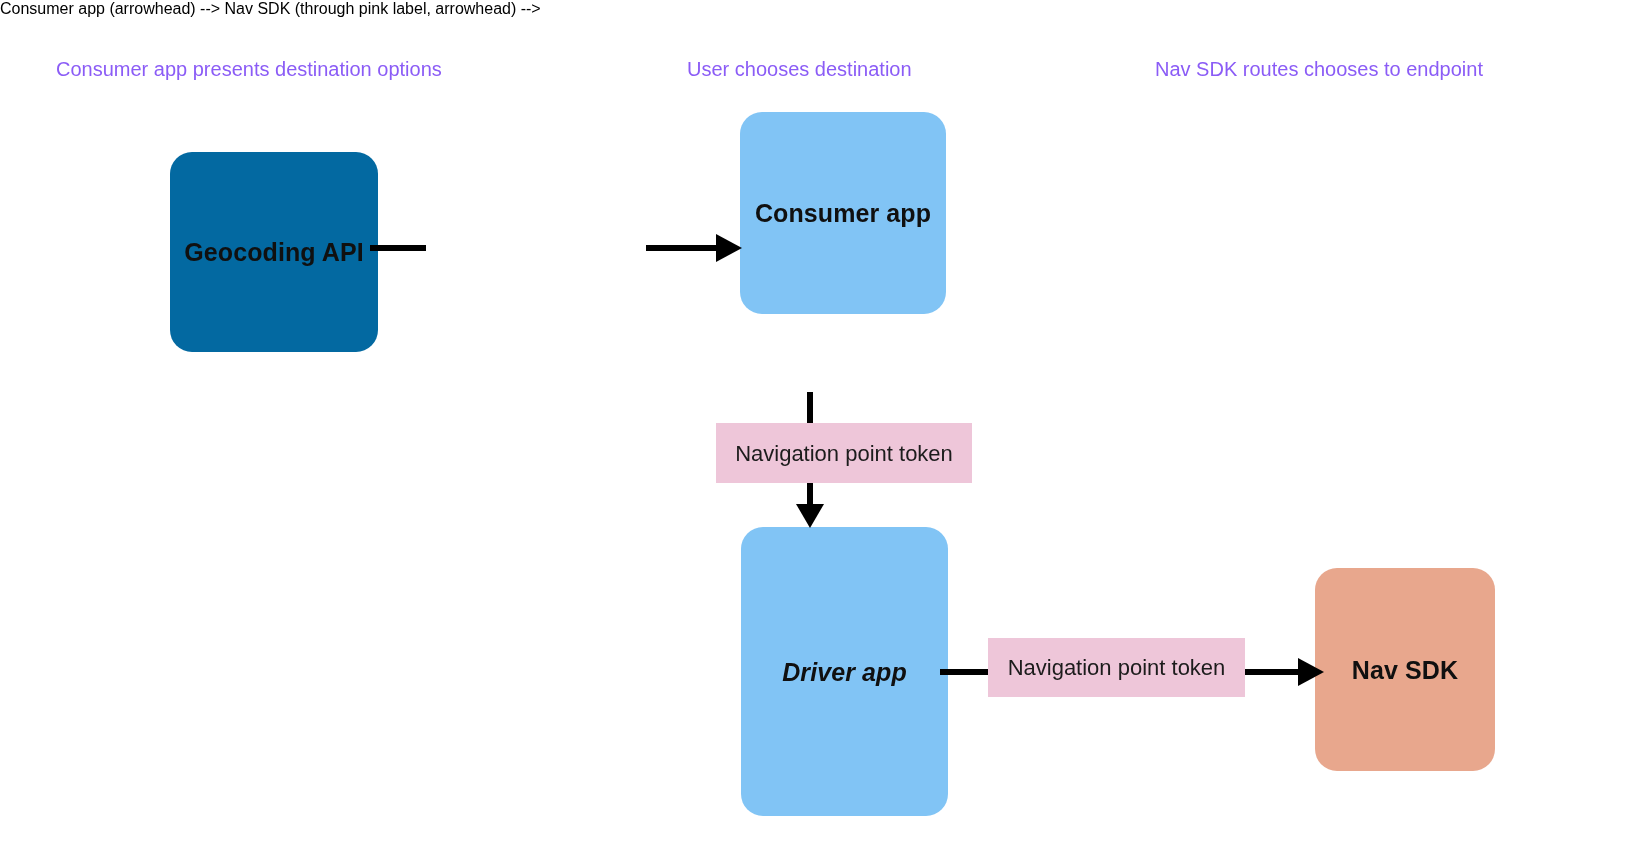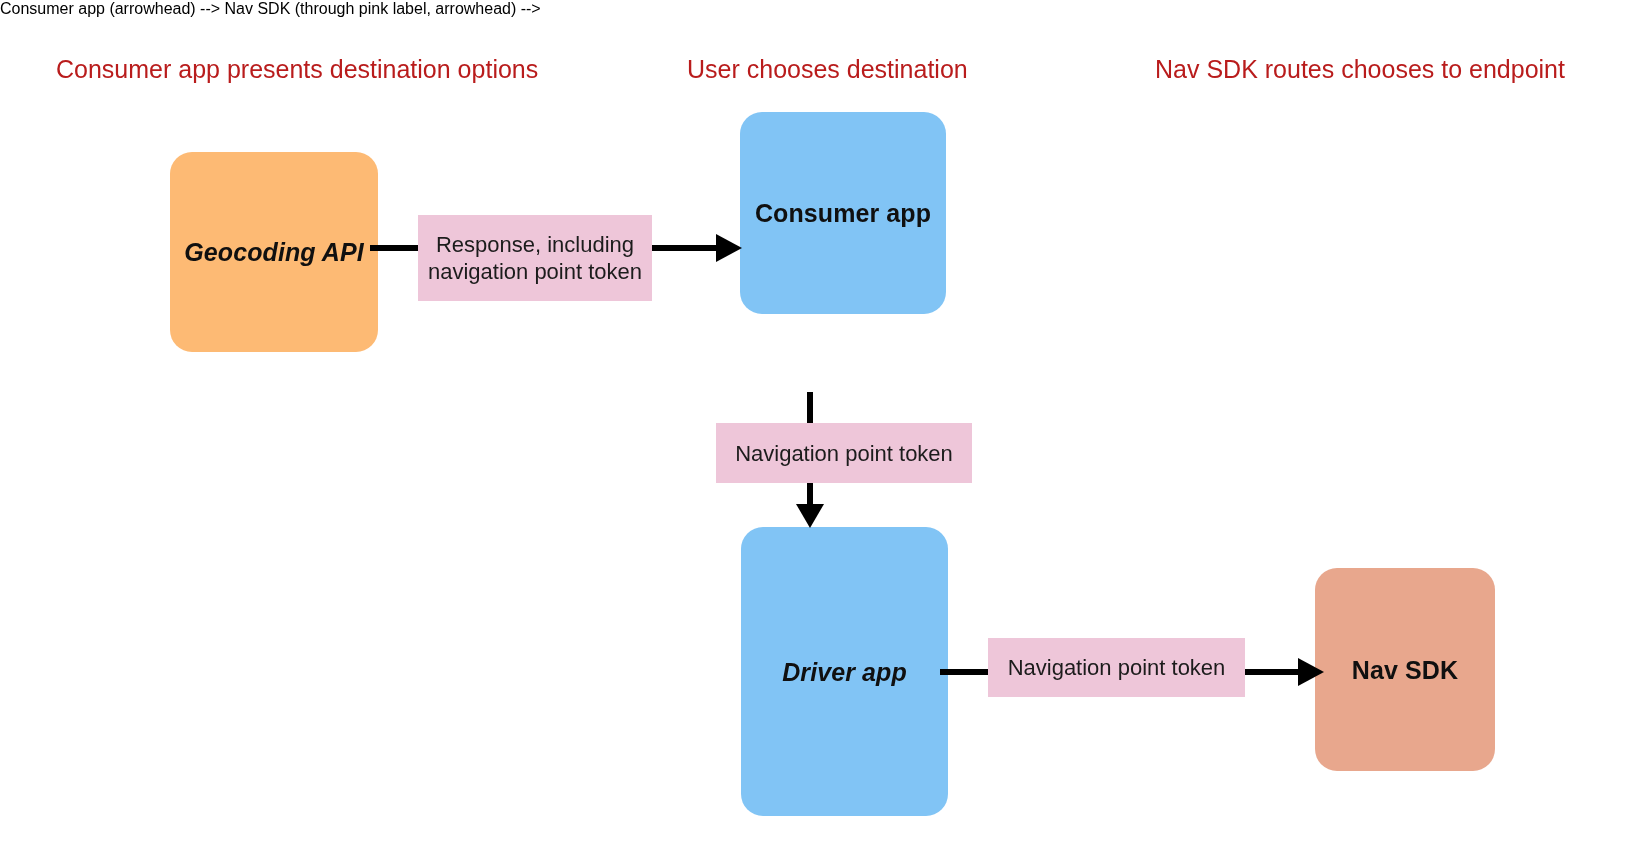--- a/index.html
+++ b/index.html
@@ -16,23 +16,23 @@
     position: relative;
     width: 1646px;
     height: 868px;
     background: #ffffff;
     overflow: hidden;
   }
 
   
   .col-heading {
     position: absolute;
-    font-size: 25px;
+    font-size: 20px;
     line-height: 30px;
-    color: #b91c1c;
+    color: #8b5cf6;
     font-weight: 400;
     white-space: nowrap;
   }
   #heading-0 { left: 56px;   top: 54px; }
   #heading-1 { left: 670px;  top: 54px; margin-left: 17px; }
   #heading-2 { left: 1155px; top: 54px; }
 
   
   .node {
     position: absolute;
@@ -47,22 +47,21 @@
     font-size: 25px;
     font-weight: 700;
     color: #101010;
     line-height: 30px;
     letter-spacing: 0.1px;
   }
 
   #node-geocoding-api {
     left: 170px; top: 152px;
     width: 208px; height: 200px;
-    background: #fdba74;
-    font-style: italic;
+    background: #0369a1;
   }
   #node-consumer-app {
     left: 740px; top: 112px;
     width: 206px; height: 202px;
     background: #81c4f5;
   }
   #node-driver-app {
     left: 741px; top: 527px;
     width: 207px; height: 289px;
     background: #81c4f5;
@@ -171,23 +170,20 @@
 
   <div class="node" id="node-driver-app">
     <span class="node-label">Driver app</span>
   </div>
 
   <div class="node" id="node-nav-sdk">
     <span class="node-label">Nav SDK</span>
   </div>
 
   
-  <div class="edge-label" id="edge-label-response">
-    <span class="edge-label-text">Response, including navigation point token</span>
-  </div>
 
   <div class="edge-label" id="edge-label-consumer-driver">
     <span class="edge-label-text">Navigation point token</span>
   </div>
 
   <div class="edge-label" id="edge-label-driver-navsdk">
     <span class="edge-label-text">Navigation point token</span>
   </div>
 
 </div>

